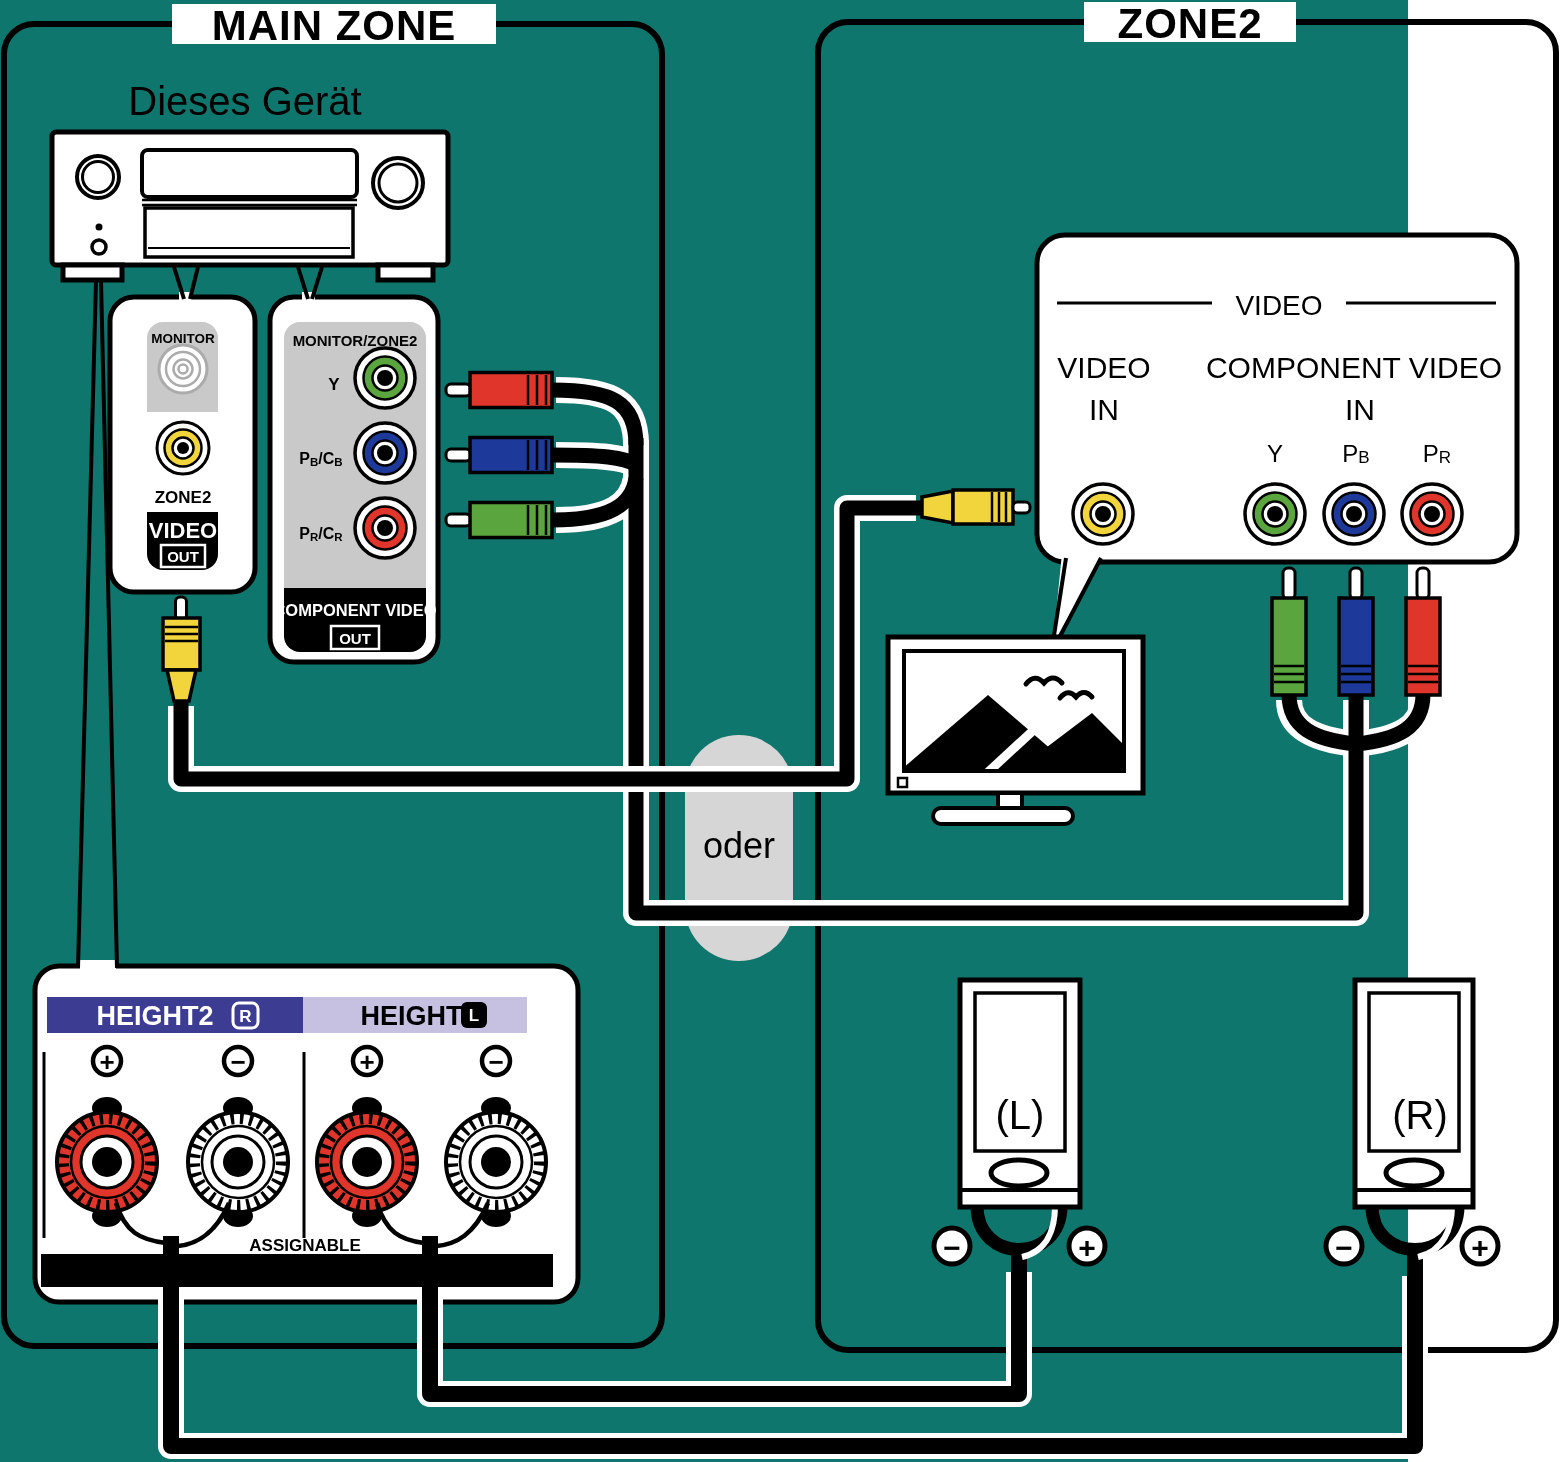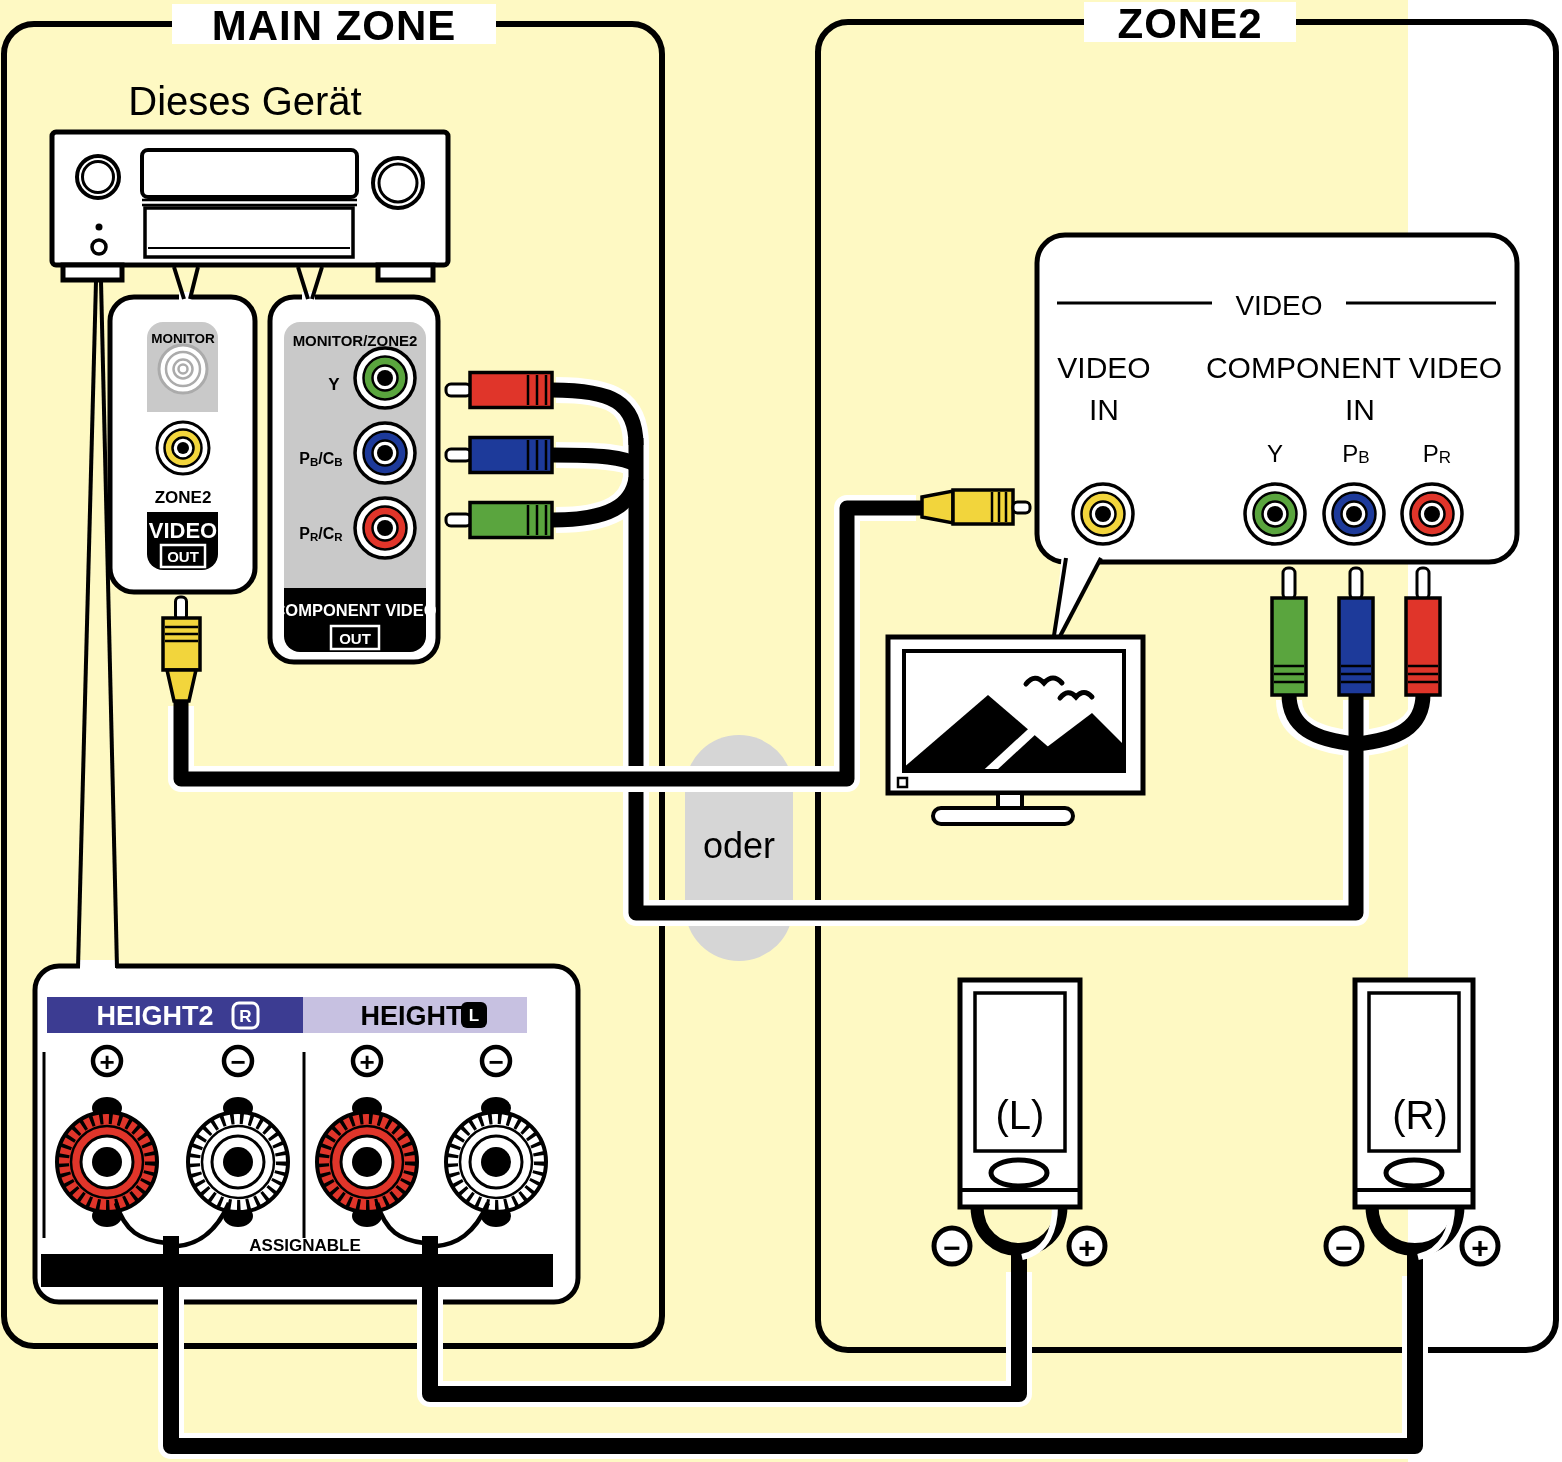--- a/index.html
+++ b/index.html
@@ -1,16 +1,16 @@
 <!DOCTYPE html>
 <html><head>
 <meta charset="utf-8">
 <style>
   html,body{margin:0;padding:0;background:#fff;}
-  .stage{width:1408px;height:1462px;position:relative;background:#fef9c3;}
+  .stage{width:1408px;height:1462px;position:relative;background:#0f766e;}
   svg{display:block;}
   text{font-family:"Liberation Sans","DejaVu Sans",sans-serif;fill:#000;}
   .tc{text-anchor:middle;dominant-baseline:central;}
   .b{font-weight:bold;}
   .wt{fill:#fff;}
   .box{fill:none;stroke:#000;stroke-width:6;}
   .pnl{fill:#fff;stroke:#000;stroke-width:5;}
   .thin{stroke:#000;stroke-width:3;fill:none;}
   .case{stroke:#fff;stroke-width:26;fill:none;stroke-linejoin:round;}
   .core{stroke:#000;stroke-width:15;fill:none;stroke-linejoin:round;}

